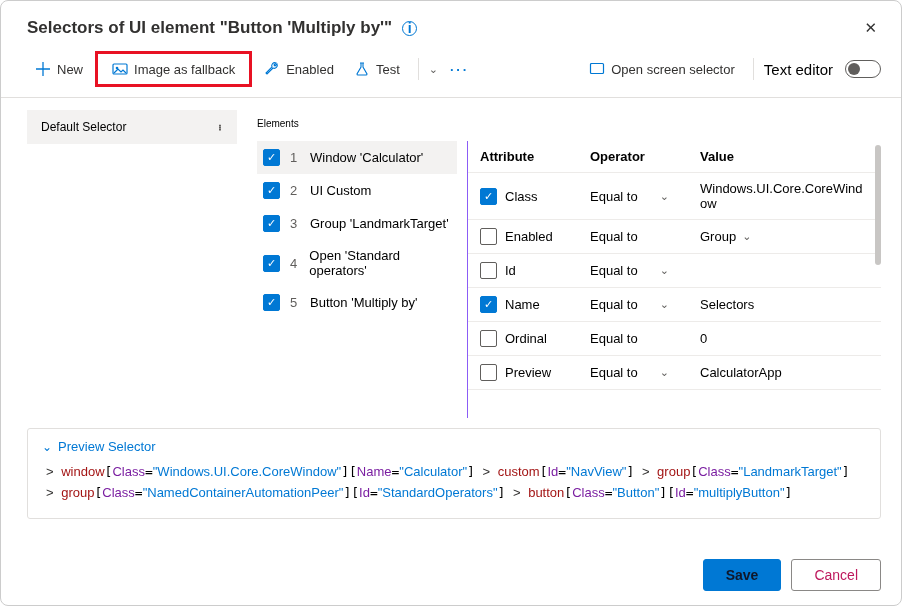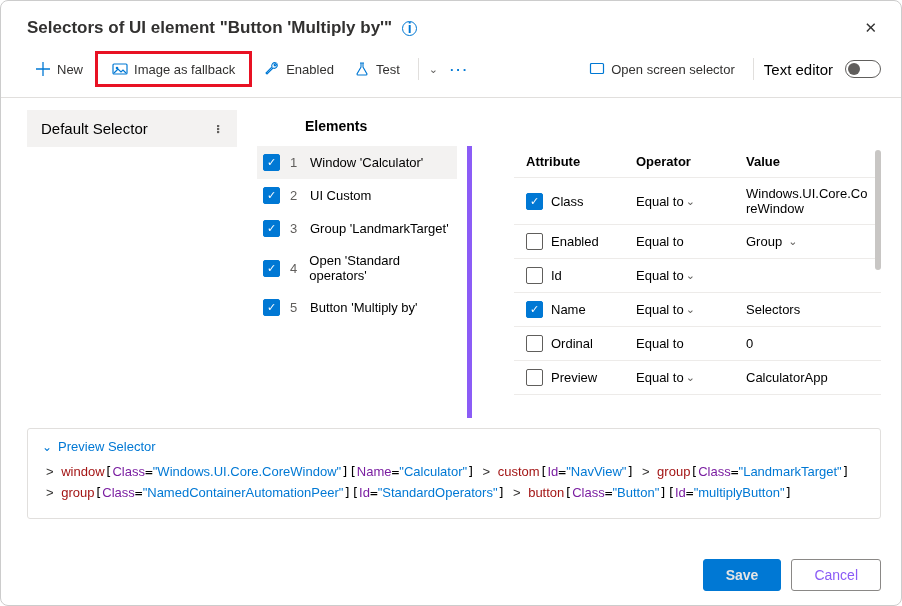--- a/index.html
+++ b/index.html
@@ -13,51 +13,51 @@
   .tb-btn .icon { color: #0078d4; display: inline-flex; align-items: center; }
   .highlight-box { border: 3px solid #e81123; padding: 2px 6px; }
   .tb-sep { width: 1px; height: 22px; background: #e1dfdd; margin: 0 6px; }
   .chevron { color: #605e5c; font-size: 11px; }
   .more-icon { color: #0078d4; letter-spacing: 2px; font-weight: bold; }
   .spacer { flex: 1; }
   .toggle { width: 36px; height: 18px; border: 1px solid #605e5c; border-radius: 10px; position: relative; background: #fff; }
   .toggle::after { content: ""; width: 12px; height: 12px; background: #605e5c; border-radius: 50%; position: absolute; top: 2px; left: 2px; }
   .content { display: flex; padding: 12px 20px 0 26px; gap: 20px; height: 320px; }
   .sidebar { width: 210px; }
-  .selector-tab { background: #f3f2f1; padding: 10px 14px; font-size: 15px; display: flex; align-items: center; justify-content: space-between; }
+  .selector-tab { background: #f3f2f1; padding: 10px 14px; font-size: 12px; display: flex; align-items: center; justify-content: space-between; }
   .vdots { color: #605e5c; letter-spacing: -2px; transform: rotate(90deg); display: inline-block; font-weight: bold; }
   .main { flex: 1; display: flex; flex-direction: column; }
-  .main-title { font-size: 14px; font-weight: 700; padding: 8px 0 12px 0; margin-left: 48px; }
+  .main-title { font-size: 10px; font-weight: 400; padding: 8px 0 12px 0; }
   .main-body { display: flex; gap: 10px; flex: 1; overflow: hidden; }
   .el-list { width: 200px; }
   .el-item { display: flex; align-items: center; gap: 10px; padding: 8px 6px; font-size: 13px; }
   .el-item.selected { background: #f3f2f1; }
   .checkbox { width: 17px; height: 17px; border: 1px solid #605e5c; border-radius: 2px; display: inline-flex; align-items: center; justify-content: center; flex-shrink: 0; }
   .checkbox.checked { background: #0078d4; border-color: #0078d4; color: #fff; font-size: 11px; }
   .idx { color: #605e5c; width: 10px; }
-  .attr-panel { flex: 1; border-left: 5px solid #8b5cf6; position: relative; overflow: hidden; padding-left: 42px; }
+  .attr-panel { flex: 1; border-left: 1px solid #8b5cf6; position: relative; overflow: hidden; }
   .attr-header, .attr-row { display: grid; grid-template-columns: 110px 110px 1fr; align-items: center; padding: 8px 12px; font-size: 13px; }
   .attr-header { font-weight: 600; border-bottom: 1px solid #edebe9; }
   .attr-row { border-bottom: 1px solid #edebe9; }
   .attr-row .col1 { display: flex; align-items: center; gap: 8px; }
-  .op { display: flex; align-items: center; gap: 2px; }
+  .op { display: flex; align-items: center; gap: 22px; }
   .val { display: flex; align-items: center; gap: 6px; word-break: break-all; }
   .scroll-fade { position: absolute; bottom: 0; left: 0; right: 6px; height: 24px; background: linear-gradient(transparent, #fff); }
   .vscroll { position: absolute; right: 0; top: 4px; width: 6px; height: 120px; background: #c8c6c4; border-radius: 3px; }
   .preview { margin: 10px 20px 0 26px; border: 1px solid #e1dfdd; border-radius: 3px; padding: 10px 14px 14px 14px; font-size: 13px; }
   .preview-head { color: #0078d4; display: flex; align-items: center; gap: 6px; margin-bottom: 8px; cursor: pointer; }
   .selector-text { font-family: "Segoe UI", monospace; font-size: 13px; line-height: 1.6; word-break: break-word; }
   .t-gt { color: #323130; margin: 0 4px; }
   .t-tag { color: #a31515; }
   .t-attr { color: #7a1ea1; }
   .t-val { color: #0078d4; }
   .footer { position: absolute; bottom: 14px; right: 20px; display: flex; gap: 10px; }
   .btn { padding: 7px 22px; font-size: 14px; border-radius: 3px; cursor: pointer; }
-  .btn-primary { background: #0078d4; color: #e5e5e5; border: 1px solid #0078d4; font-weight: 600; }
-  .btn-default { background: #fff; border: 1px solid #8a8886; color: #8b5cf6; }
+  .btn-primary { background: #0078d4; color: #0f172a; border: 1px solid #0078d4; font-weight: 600; }
+  .btn-default { background: #fff; border: 1px solid #8a8886; color: #be185d; }
   svg { width: 16px; height: 16px; }
 </style>
 </head>
 <body>
 
 <div class="header">
   <span class="title">Selectors of UI element "Button 'Multiply by'"</span>
   <span class="info-icon">i</span>
   <span class="close-icon">✕</span>
 </div>

